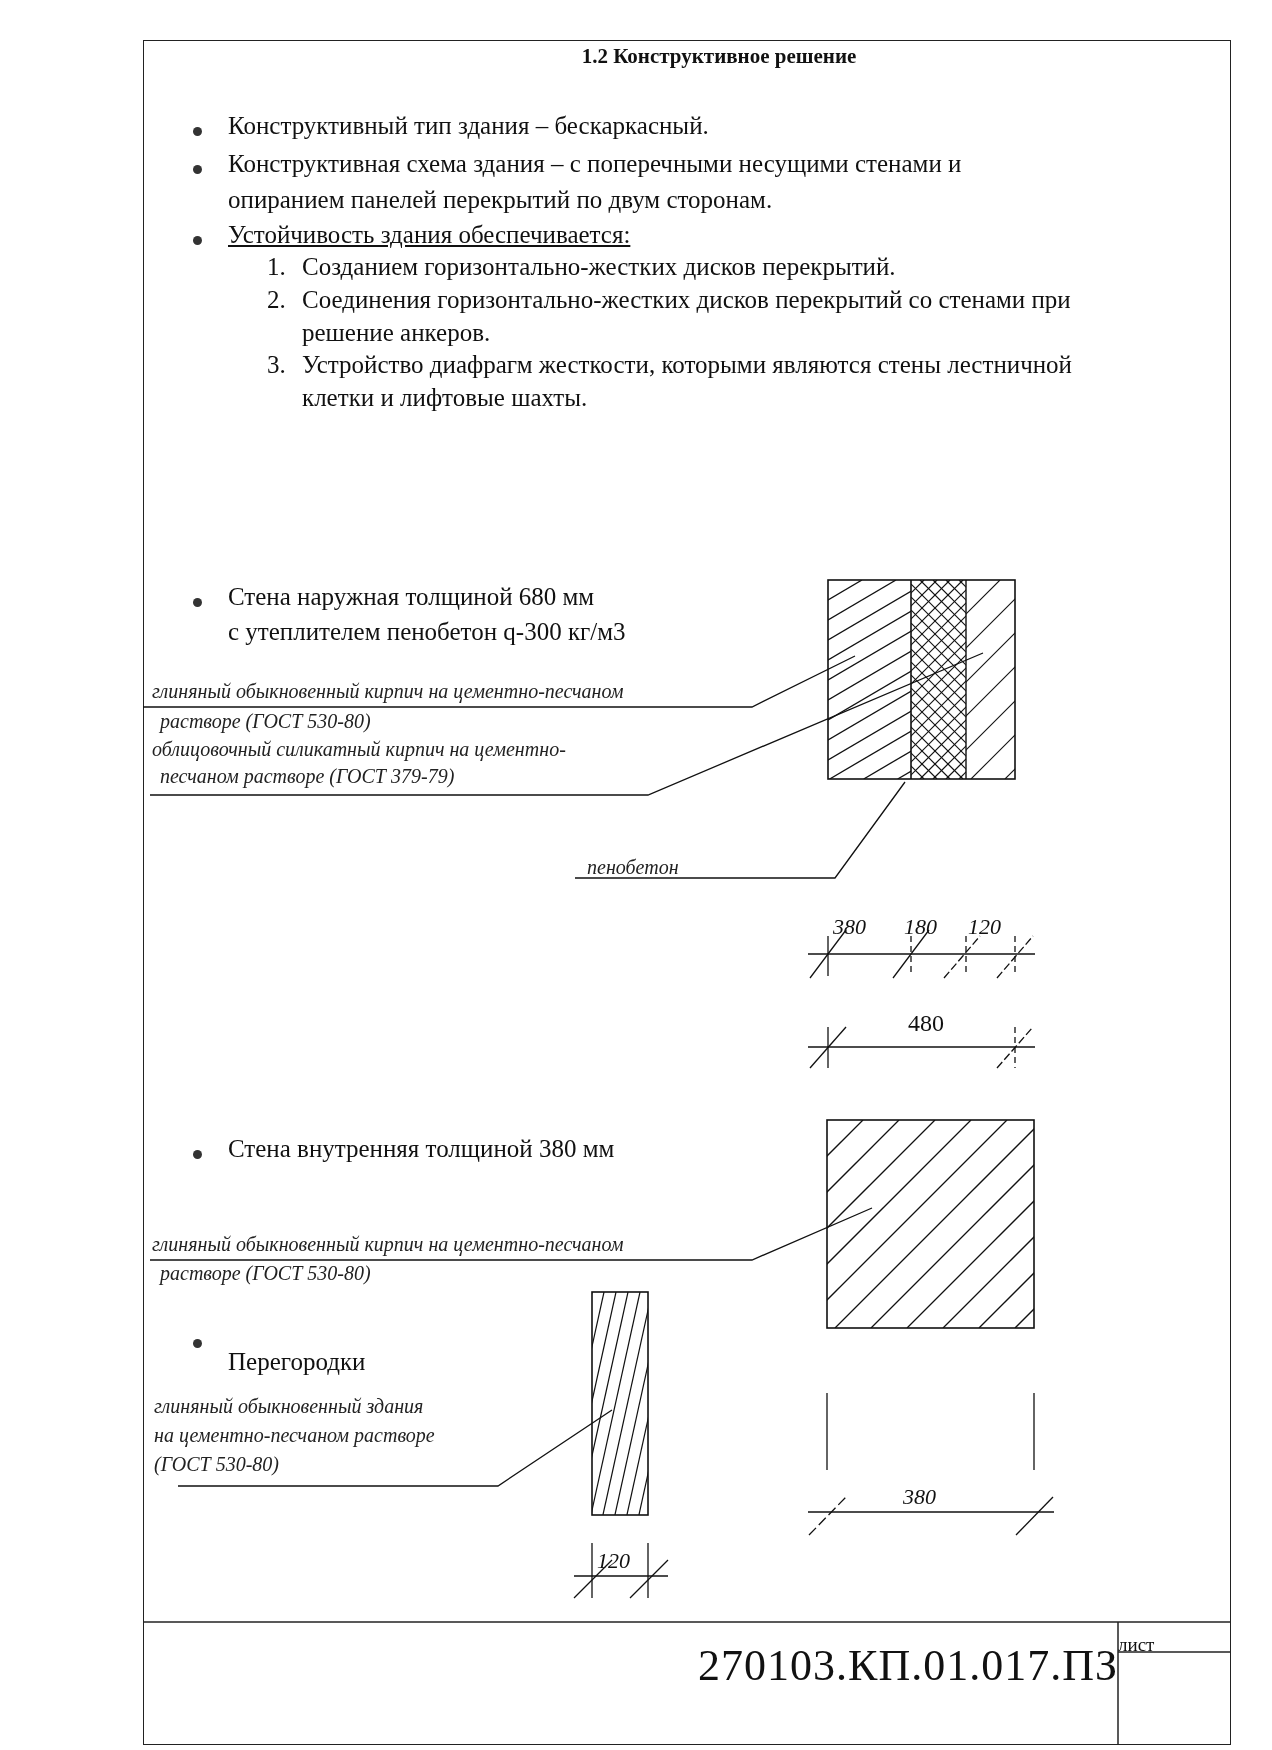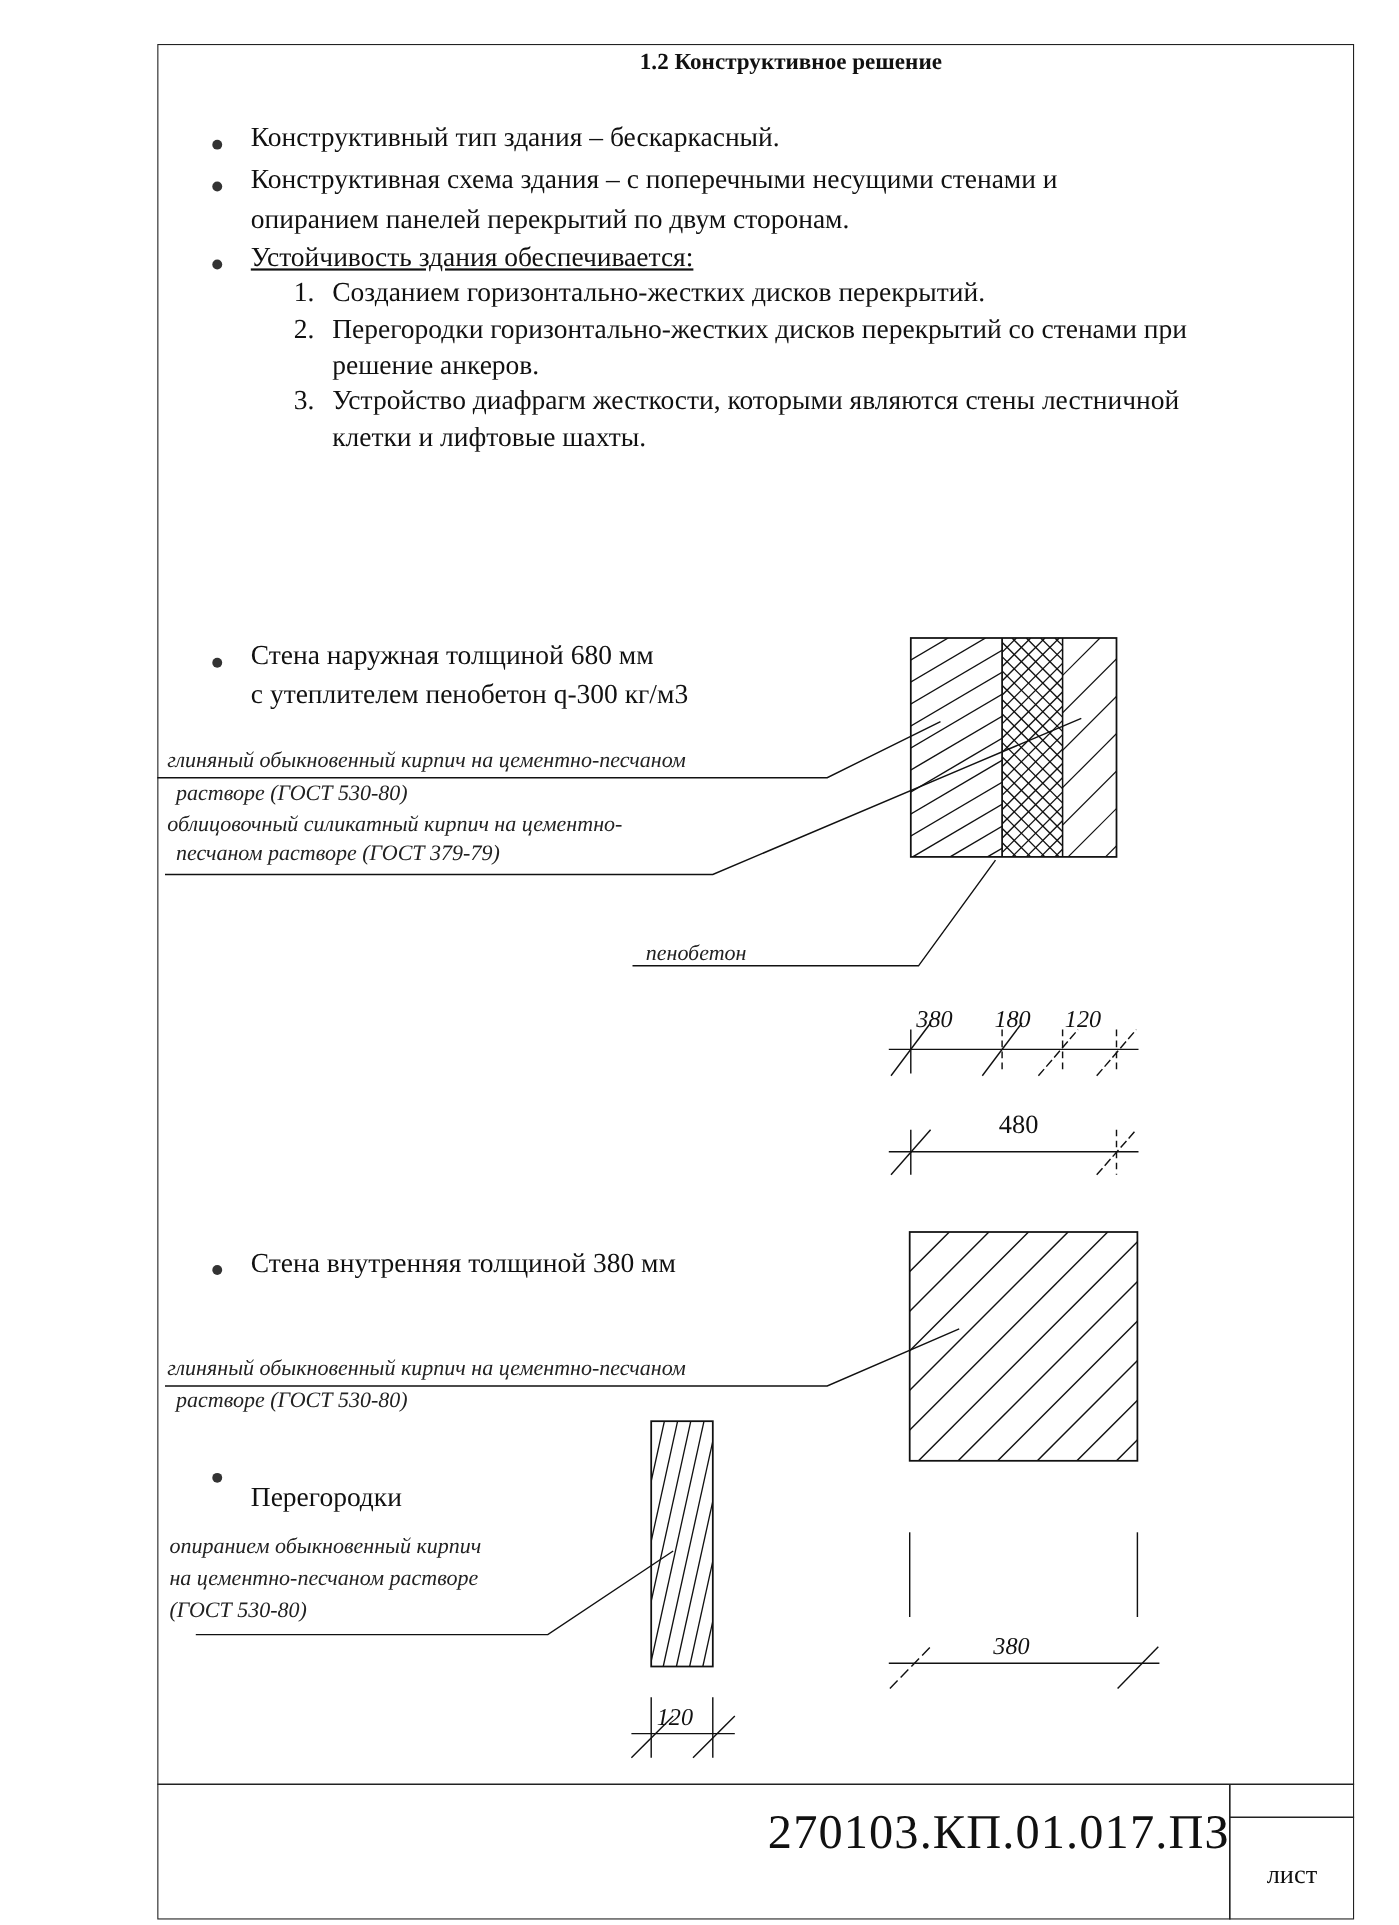--- a/index.html
+++ b/index.html
@@ -7,21 +7,21 @@
   .frame { position: absolute; left: 143px; top: 40px; width: 1088px; height: 1705px; border: 1.5px solid #222; box-sizing: border-box; }
   .title { position: absolute; left: 143px; width: 1152px; top: 44px; text-align: center; font-weight: bold; font-size: 21px; }
   .bullet-line { position: absolute; font-size: 25px; white-space: nowrap; }
   .dot { position: absolute; width: 9px; height: 9px; border-radius: 50%; background: #333; }
   .num-line { position: absolute; font-size: 25px; white-space: nowrap; }
   .note { position: absolute; font-style: italic; font-size: 20px; white-space: nowrap; color: #222; }
   .dim { position: absolute; font-style: italic; font-size: 22px; white-space: nowrap; }
   .dim-upright { position: absolute; font-size: 24px; white-space: nowrap; }
   svg.draw { position: absolute; left: 0; top: 0; width: 1272px; height: 1750px; pointer-events: none; }
   .stamp-code { position: absolute; left: 143px; width: 975px; top: 1640px; text-align: right; font-size: 44px; letter-spacing: 1px; }
-  .sheet-label { position: absolute; left: 1118px; width: 113px; top: 1692px; text-align: center; font-size: 24px; }
+  .sheet-label { position: absolute; left: 1118px; width: 113px; top: 1634px; text-align: left; font-size: 19px; }
 </style>
 </head>
 <body>
 
 <div class="frame"></div>
 
 <div class="title">1.2 Конструктивное решение</div>
 
 <div class="dot" style="left:193px;top:127px;"></div>
 <div class="bullet-line" style="left:228px;top:112px;">Конструктивный тип здания – бескаркасный.</div>
@@ -30,21 +30,21 @@
 <div class="bullet-line" style="left:228px;top:150px;">Конструктивная схема здания – с поперечными несущими стенами и</div>
 <div class="bullet-line" style="left:228px;top:186px;">опиранием панелей перекрытий по двум сторонам.</div>
 
 <div class="dot" style="left:193px;top:236px;"></div>
 <div class="bullet-line" style="left:228px;top:221px;text-decoration:underline;">Устойчивость здания обеспечивается:</div>
 
 <div class="num-line" style="left:267px;top:253px;">1.</div>
 <div class="num-line" style="left:302px;top:253px;">Созданием горизонтально-жестких дисков перекрытий.</div>
 
 <div class="num-line" style="left:267px;top:286px;">2.</div>
-<div class="num-line" style="left:302px;top:286px;">Перегородки горизонтально-жестких дисков перекрытий со стенами при</div>
+<div class="num-line" style="left:302px;top:286px;">Соединения горизонтально-жестких дисков перекрытий со стенами при</div>
 <div class="num-line" style="left:302px;top:319px;">решение анкеров.</div>
 
 <div class="num-line" style="left:267px;top:351px;">3.</div>
 <div class="num-line" style="left:302px;top:351px;">Устройство диафрагм жесткости, которыми являются стены лестничной</div>
 <div class="num-line" style="left:302px;top:384px;">клетки и лифтовые шахты.</div>
 
 <div class="dot" style="left:193px;top:598px;"></div>
 <div class="bullet-line" style="left:228px;top:583px;">Стена наружная толщиной 680 мм</div>
 <div class="bullet-line" style="left:228px;top:618px;">с утеплителем пенобетон q-300 кг/м3</div>
 
@@ -60,21 +60,21 @@
 <div class="dim-upright" style="left:908px;top:1010px;">480</div>
 
 <div class="dot" style="left:193px;top:1150px;"></div>
 <div class="bullet-line" style="left:228px;top:1135px;">Стена внутренняя толщиной 380 мм</div>
 <div class="note" style="left:152px;top:1233px;">глиняный обыкновенный кирпич на цементно-песчаном</div>
 <div class="note" style="left:160px;top:1262px;">растворе (ГОСТ 530-80)</div>
 <div class="dim" style="left:903px;top:1484px;">380</div>
 
 <div class="dot" style="left:193px;top:1339px;"></div>
 <div class="bullet-line" style="left:228px;top:1324px;margin-top:24px;">Перегородки</div>
-<div class="note" style="left:154px;top:1395px;">опиранием обыкновенный кирпич</div>
+<div class="note" style="left:154px;top:1395px;">глиняный обыкновенный здания</div>
 <div class="note" style="left:154px;top:1424px;">на цементно-песчаном растворе</div>
 <div class="note" style="left:154px;top:1453px;">(ГОСТ 530-80)</div>
 <div class="dim" style="left:597px;top:1548px;">120</div>
 
 <div class="stamp-code">270103.КП.01.017.ПЗ</div>
 <div class="sheet-label">лист</div>
 
 <svg class="draw" xmlns="http://www.w3.org/2000/svg">
   <defs>
     <clipPath id="clipBrick">

